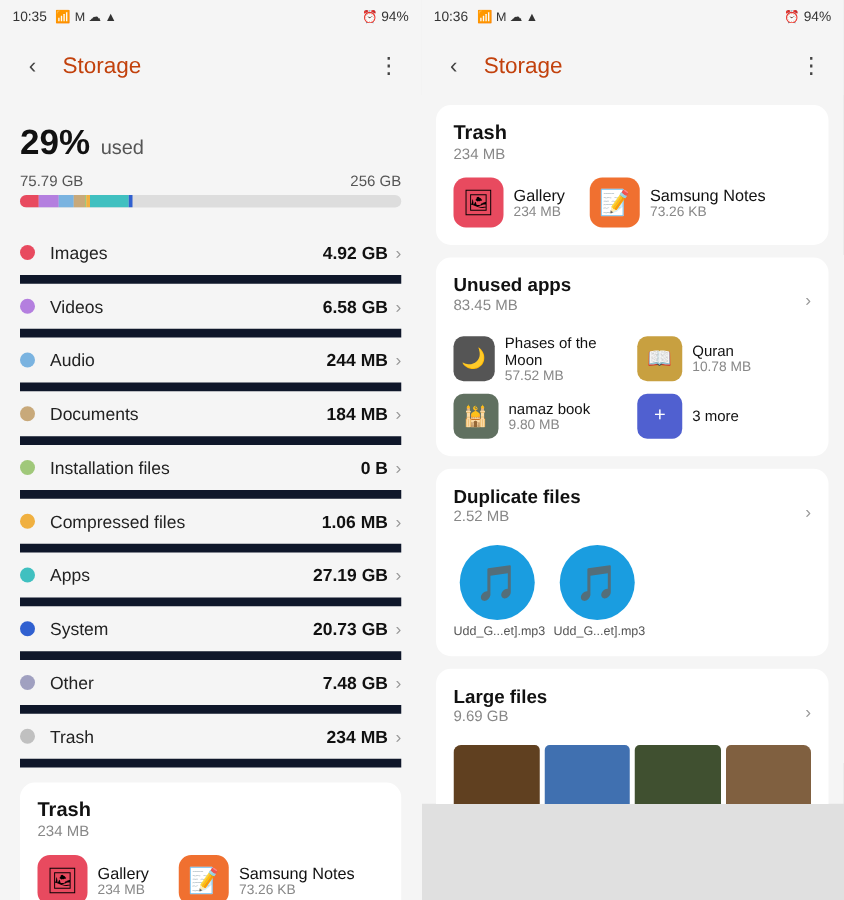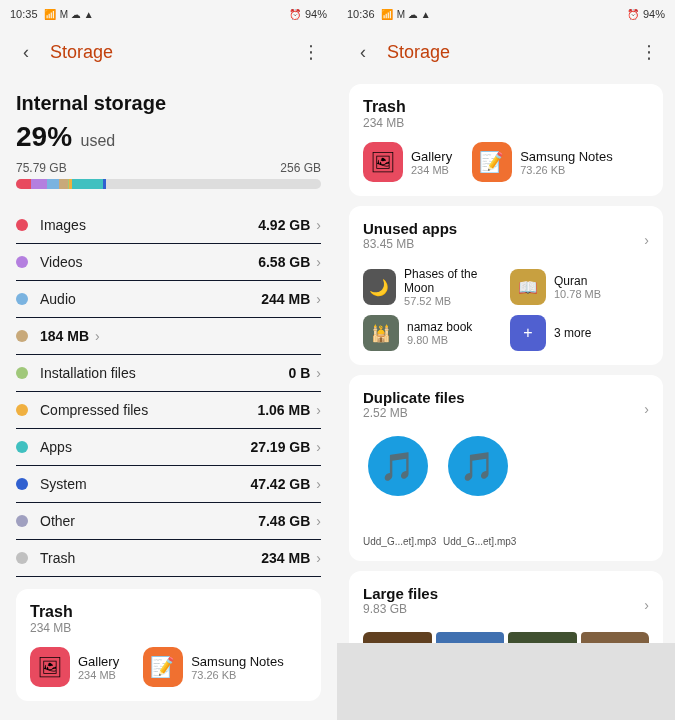--- a/index.html
+++ b/index.html
@@ -100,21 +100,21 @@
       display: flex;
       margin-bottom: 18px;
     }
     .bar-seg { height: 100%; }
 
     .storage-list { }
     .storage-item {
       display: flex;
       align-items: center;
       padding: 10px 0;
-      border-bottom: 1px solid #0f172a;
+      border-bottom: 7px solid #0f172a;
       cursor: pointer;
     }
     .dot {
       width: 12px; height: 12px;
       border-radius: 50%;
       margin-right: 12px;
       flex-shrink: 0;
     }
     .item-name {
       flex: 1;
@@ -208,21 +208,21 @@
       display: flex; flex-direction: column; align-items: center; gap: 4px;
     }
     .dup-icon {
       width: 60px; height: 60px;
       border-radius: 50%;
       background: #1a9de0;
       display: flex; align-items: center; justify-content: center;
       font-size: 28px;
       color: white;
     }
-    .dup-name { font-size: 10px; color: #555; text-align: center; max-width: 70px; margin-top: 36px; }
+    .dup-name { font-size: 10px; color: #555; text-align: center; max-width: 70px; }
 
     
     .large-files-grid {
       display: flex; gap: 4px; margin-top: 8px;
       overflow: hidden; border-radius: 6px;
     }
     .large-file-thumb {
       height: 60px;
       flex: 1;
       border-radius: 4px;
@@ -254,21 +254,20 @@
     <div class="icon-btn">
       <span>‹</span>
     </div>
     <span class="top-bar-title">Storage</span>
     <div class="icon-btn">
       <span>⋮</span>
     </div>
   </div>
 
   <div class="panel-content">
-    <div class="section-title">Internal storage</div>
 
     <div style="margin-top:6px;">
       <span class="used-label">29%</span>
       <span class="used-sub">used</span>
     </div>
 
     <div class="storage-numbers">
       <span>75.79 GB</span>
       <span>256 GB</span>
     </div>
@@ -299,20 +298,21 @@
     <span class="chevron">›</span>
   </div>
         <div class="storage-item">
     <div class="dot" style="background:#7ab3e0"></div>
     <span class="item-name">Audio</span>
     <span class="item-size">244 MB</span>
     <span class="chevron">›</span>
   </div>
         <div class="storage-item">
     <div class="dot" style="background:#c8a97a"></div>
+    <span class="item-name">Documents</span>
     <span class="item-size">184 MB</span>
     <span class="chevron">›</span>
   </div>
         <div class="storage-item">
     <div class="dot" style="background:#a0c87a"></div>
     <span class="item-name">Installation files</span>
     <span class="item-size">0 B</span>
     <span class="chevron">›</span>
   </div>
         <div class="storage-item">
@@ -323,21 +323,21 @@
   </div>
         <div class="storage-item">
     <div class="dot" style="background:#40c0c0"></div>
     <span class="item-name">Apps</span>
     <span class="item-size">27.19 GB</span>
     <span class="chevron">›</span>
   </div>
         <div class="storage-item">
     <div class="dot" style="background:#3060d0"></div>
     <span class="item-name">System</span>
-    <span class="item-size">47.42 GB</span>
+    <span class="item-size">20.73 GB</span>
     <span class="chevron">›</span>
   </div>
         <div class="storage-item">
     <div class="dot" style="background:#a0a0c0"></div>
     <span class="item-name">Other</span>
     <span class="item-size">7.48 GB</span>
     <span class="chevron">›</span>
   </div>
         <div class="storage-item">
     <div class="dot" style="background:#c0c0c0"></div>
@@ -473,21 +473,21 @@
     <div class="dup-icon">🎵</div>
     <div class="dup-name">Udd_G...et].mp3</div>
   </div>
         </div>
     </div>
 
     <div class="card">
       <div class="card-header">
         <div>
           <div class="card-title">Large files</div>
-          <div class="card-sub">9.83 GB</div>
+          <div class="card-sub">9.69 GB</div>
         </div>
         <span class="chevron">›</span>
       </div>
       <div class="large-files-grid">
       <div class="large-file-thumb" style="background: rgb(96, 64, 32); position: relative;">
             <span style="position: absolute; bottom: 2px; left: 2px; font-size: 7px; color: rgb(255, 255, 255); background: rgba(0, 0, 0, 0.5); padding: 1px 2px; border-radius: 2px;">PXL_20...43.mp4</span>
           </div>
           <div class="large-file-thumb" style="background: rgb(64, 112, 176); position: relative;">
             <span style="position: absolute; bottom: 2px; left: 2px; font-size: 7px; color: rgb(255, 255, 255); background: rgba(0, 0, 0, 0.5); padding: 1px 2px; border-radius: 2px;">Soul_2...(1).mkv</span>
           </div>

